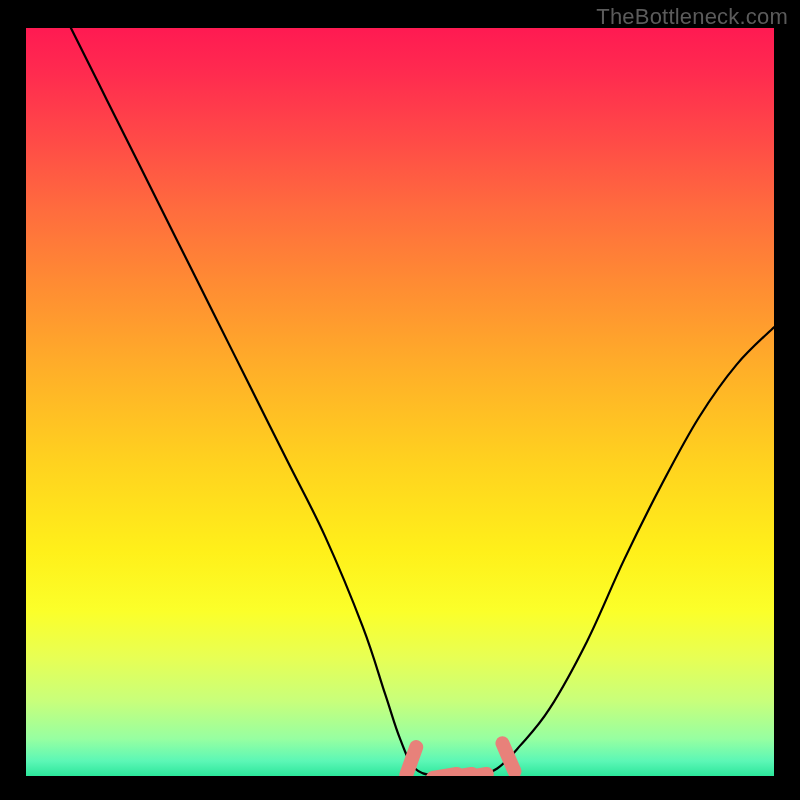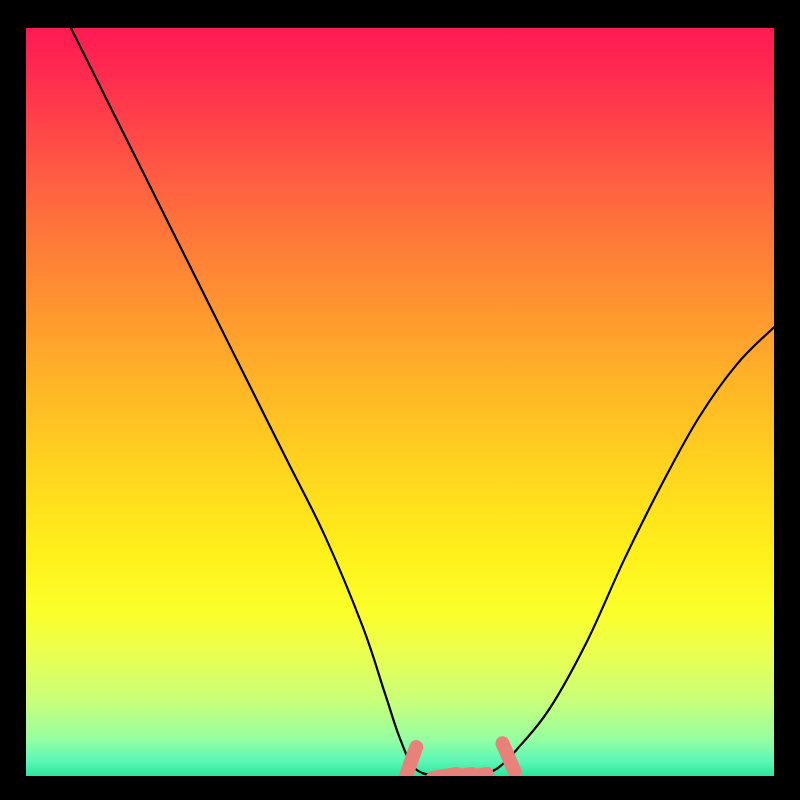--- a/index.html
+++ b/index.html
@@ -64,20 +64,21 @@
     left: 0; top: 0;
     width: 100%;
     height: 100%;
   }
 </style>
 </head>
 <body>
 
 <div class="frame">
 
+  <div class="watermark">TheBottleneck.com</div>
 
   <div class="plot-area">
     <div class="gradient-bg"></div>
 
     <svg class="svg-layer" viewBox="0 0 748 748" preserveAspectRatio="none">
       <path id="curve-path" fill="none" stroke="#000000" stroke-width="2.2" stroke-linecap="round" stroke-linejoin="round" d="M 44.9 0.0 C 50.3 10.8, 62.7 35.6, 74.8 59.8 C 86.9 84.1, 98.7 107.7, 112.2 134.6 C 125.7 161.6, 136.1 182.5, 149.6 209.4 C 163.1 236.4, 173.5 257.3, 187.0 284.2 C 200.5 311.2, 210.9 332.1, 224.4 359.0 C 237.9 386.0, 248.3 406.9, 261.8 433.8 C 275.3 460.8, 285.7 479.0, 299.2 508.6 C 312.7 538.3, 325.8 570.1, 336.6 598.4 C 347.4 626.7, 352.3 645.5, 359.0 665.7 C 365.8 685.9, 368.6 697.1, 374.0 710.6 C 379.4 724.1, 382.2 733.8, 389.0 740.5 C 395.7 747.3, 404.7 746.7, 411.4 748.0 C 418.1 749.3, 419.6 748.0, 426.4 748.0 C 433.1 748.0, 440.7 749.3, 448.8 748.0 C 456.9 746.7, 463.2 745.9, 471.2 740.5 C 479.3 735.1, 484.3 728.9, 493.7 718.1 C 503.1 707.3, 511.5 699.5, 523.6 680.7 C 535.7 661.8, 547.5 640.3, 561.0 613.4 C 574.5 586.4, 584.9 559.4, 598.4 531.1 C 611.9 502.8, 622.3 481.9, 635.8 456.3 C 649.3 430.7, 659.7 410.5, 673.2 389.0 C 686.7 367.4, 697.1 352.8, 710.6 336.6 C 724.1 320.4, 741.3 305.9, 748.0 299.2"></path>
       <g id="markers">
           <path d="M 380.22 747.04 L 390.22 719.04" stroke="#e8817a" stroke-width="14" stroke-linecap="round" fill="none"></path>
           <path d="M 406.88000000000005 750 L 430.88000000000005 746" stroke="#e8817a" stroke-width="14" stroke-linecap="round" fill="none"></path>
           <path d="M 421.84 750 L 445.84 746" stroke="#e8817a" stroke-width="14" stroke-linecap="round" fill="none"></path>

